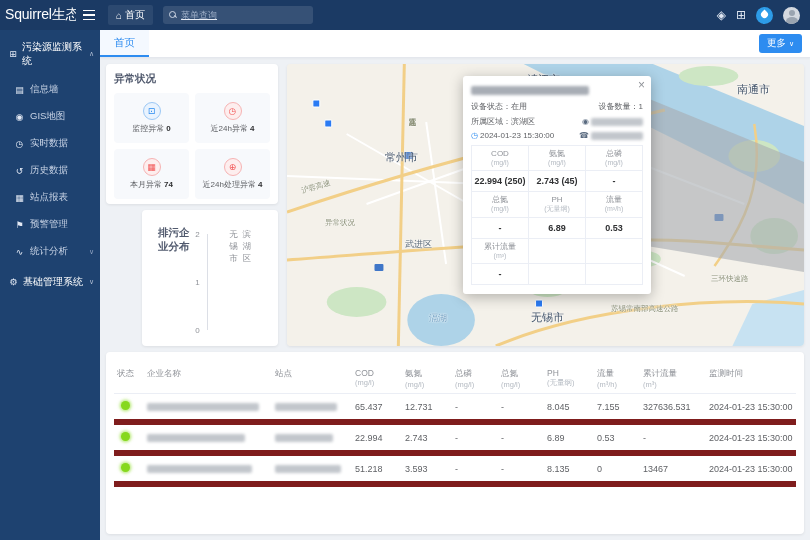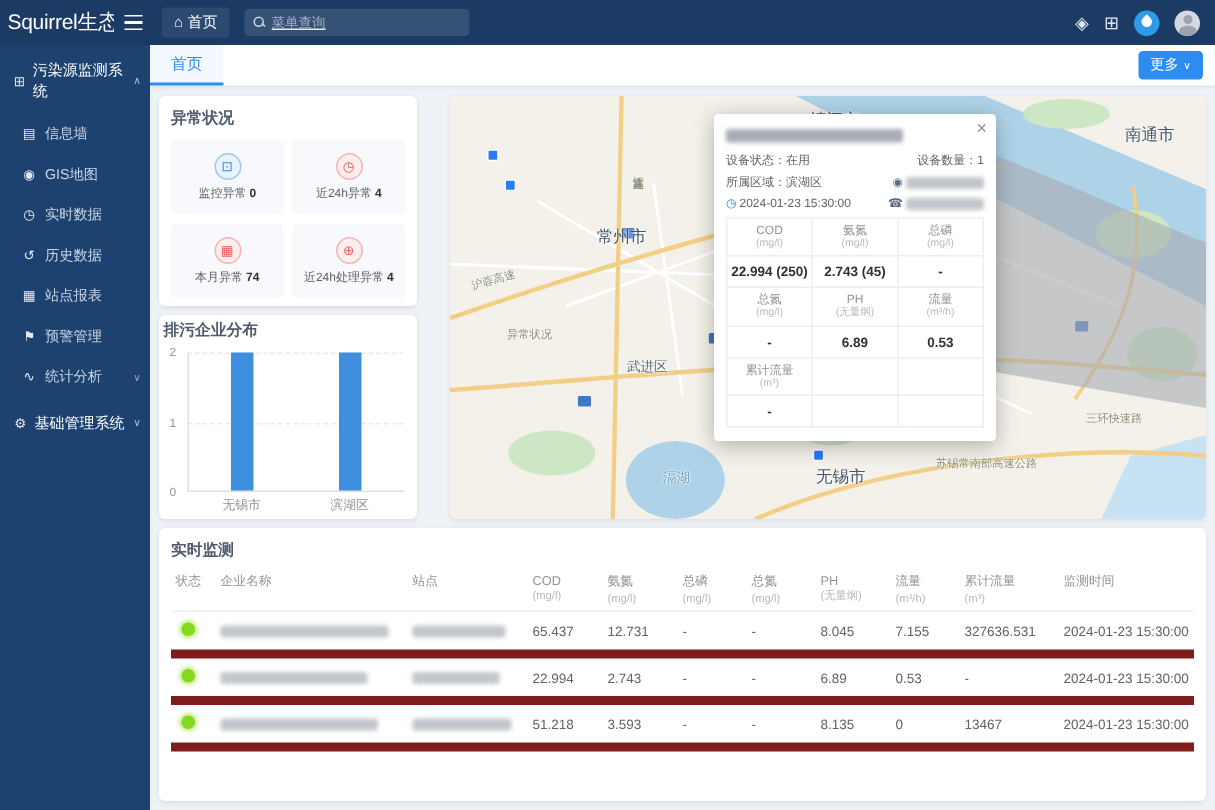--- a/index.html
+++ b/index.html
@@ -35,37 +35,37 @@
   .mi{font-size:9px;width:11px;text-align:center;color:#e3e9f4;}
   .mitem .cap{margin-left:auto;font-size:7px;color:#8fa2c0;}
 
   
   .main{position:absolute;top:30px;left:100px;right:0;bottom:0;display:flex;flex-direction:column;}
   .tabbar{height:28px;background:#fff;border-bottom:1px solid #e4e7ed;box-shadow:0 1px 2px rgba(0,0,0,.04);display:flex;align-items:center;padding:0 8px 0 0;flex:none;}
   .tab{color:#2d8cf0;font-size:10.5px;height:100%;display:flex;align-items:center;padding:0 14px;border-bottom:2px solid #2d8cf0;background:#f4f9ff;cursor:pointer;}
   .more-btn{margin-left:auto;background:#2d8cf0;color:#fff;font-size:9.5px;padding:3px 8px;border-radius:3px;border:none;display:flex;align-items:center;gap:3px;cursor:pointer;}
   .more-btn .cap{font-size:7px;}
   .content{flex:1;padding:6px;display:flex;flex-direction:column;gap:6px;overflow:hidden;}
-  .top-row{display:flex;gap:22px;height:282px;flex:none;}
+  .top-row{display:flex;gap:9px;height:282px;flex:none;}
   .left-col{width:172px;flex:none;display:flex;flex-direction:column;gap:6px;}
   .card{background:#fff;border-radius:4px;box-shadow:0 1px 3px rgba(0,0,0,.08);}
   .panel-title{font-size:10.5px;color:#515a6e;font-weight:bold;}
 
   
   .abn{height:140px;padding:8px;flex:none;}
   .tiles{display:grid;grid-template-columns:1fr 1fr;gap:6px;margin-top:7px;}
   .tile{background:#f7f9fc;border-radius:4px;height:50px;display:flex;flex-direction:column;align-items:center;justify-content:center;gap:3px;cursor:pointer;}
   .tico{width:18px;height:18px;border-radius:50%;display:flex;align-items:center;justify-content:center;font-size:9px;border:1px solid;}
   .tico.blue{color:#2d8cf0;border-color:#9cc8f5;background:#e9f3fe;}
   .tico.red{color:#f25a5a;border-color:#f6b3b3;background:#fdeeee;}
   .tile-lab{font-size:8px;color:#606266;white-space:nowrap;}
   .tile-lab b{color:#303133;margin-left:2px;}
 
   
-  .chart-card{flex:1;padding:3px;display:flex;flex-direction:column;}
+  .chart-card{flex:1;padding:16px;display:flex;flex-direction:row;margin-left:36px;}
   .chart-wrap{flex:1;position:relative;margin:8px 6px 0 16px;}
   .ytick{position:absolute;left:-12px;font-size:8px;color:#909399;transform:translateY(-50%);}
   .gline{position:absolute;left:0;right:0;border-top:1px dashed #e6e9ef;}
   .plot{position:absolute;inset:0;border-left:1px solid #dcdfe6;border-bottom:1px solid #dcdfe6;display:flex;justify-content:space-around;align-items:flex-end;}
   .bar{width:15px;background:#3d8fdd;}
   .xlabs{display:flex;justify-content:space-around;font-size:8.5px;color:#909399;margin:3px 6px 0 16px;}
 
   
   .map-card{flex:1;position:relative;overflow:hidden;border-radius:4px;background:#f4f1ea;}
   .map-card svg{position:absolute;inset:0;}
@@ -348,21 +348,20 @@
             <div class="pcell"></div>
             <div class="pcell pval">-</div>
             <div class="pcell"></div>
             <div class="pcell"></div>
           </div>
         </div>
       </div>
     </div>
 
     <div class="card monitor">
-      <div class="panel-title">实时监测</div>
       <table>
         <colgroup>
           <col style="width:30px">
             <col style="width:128px">
             <col style="width:80px">
             <col style="width:50px">
             <col style="width:50px">
             <col style="width:46px">
             <col style="width:46px">
             <col style="width:50px">

